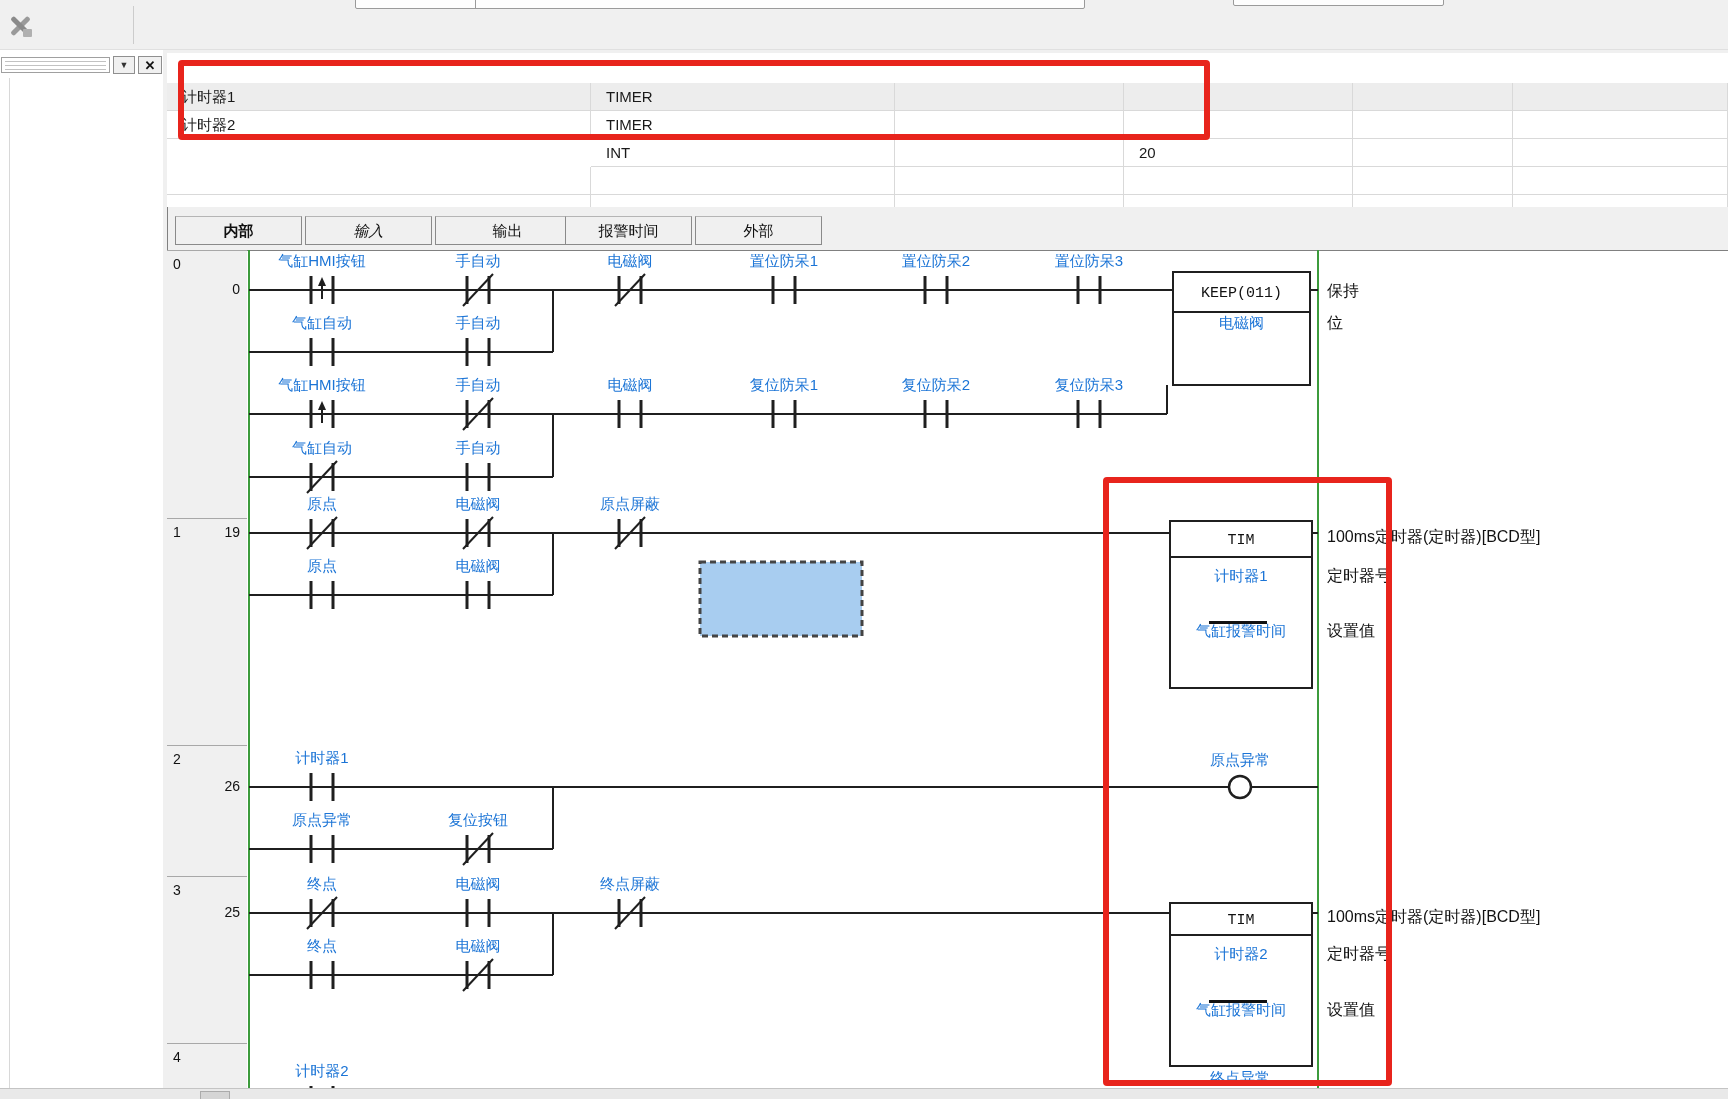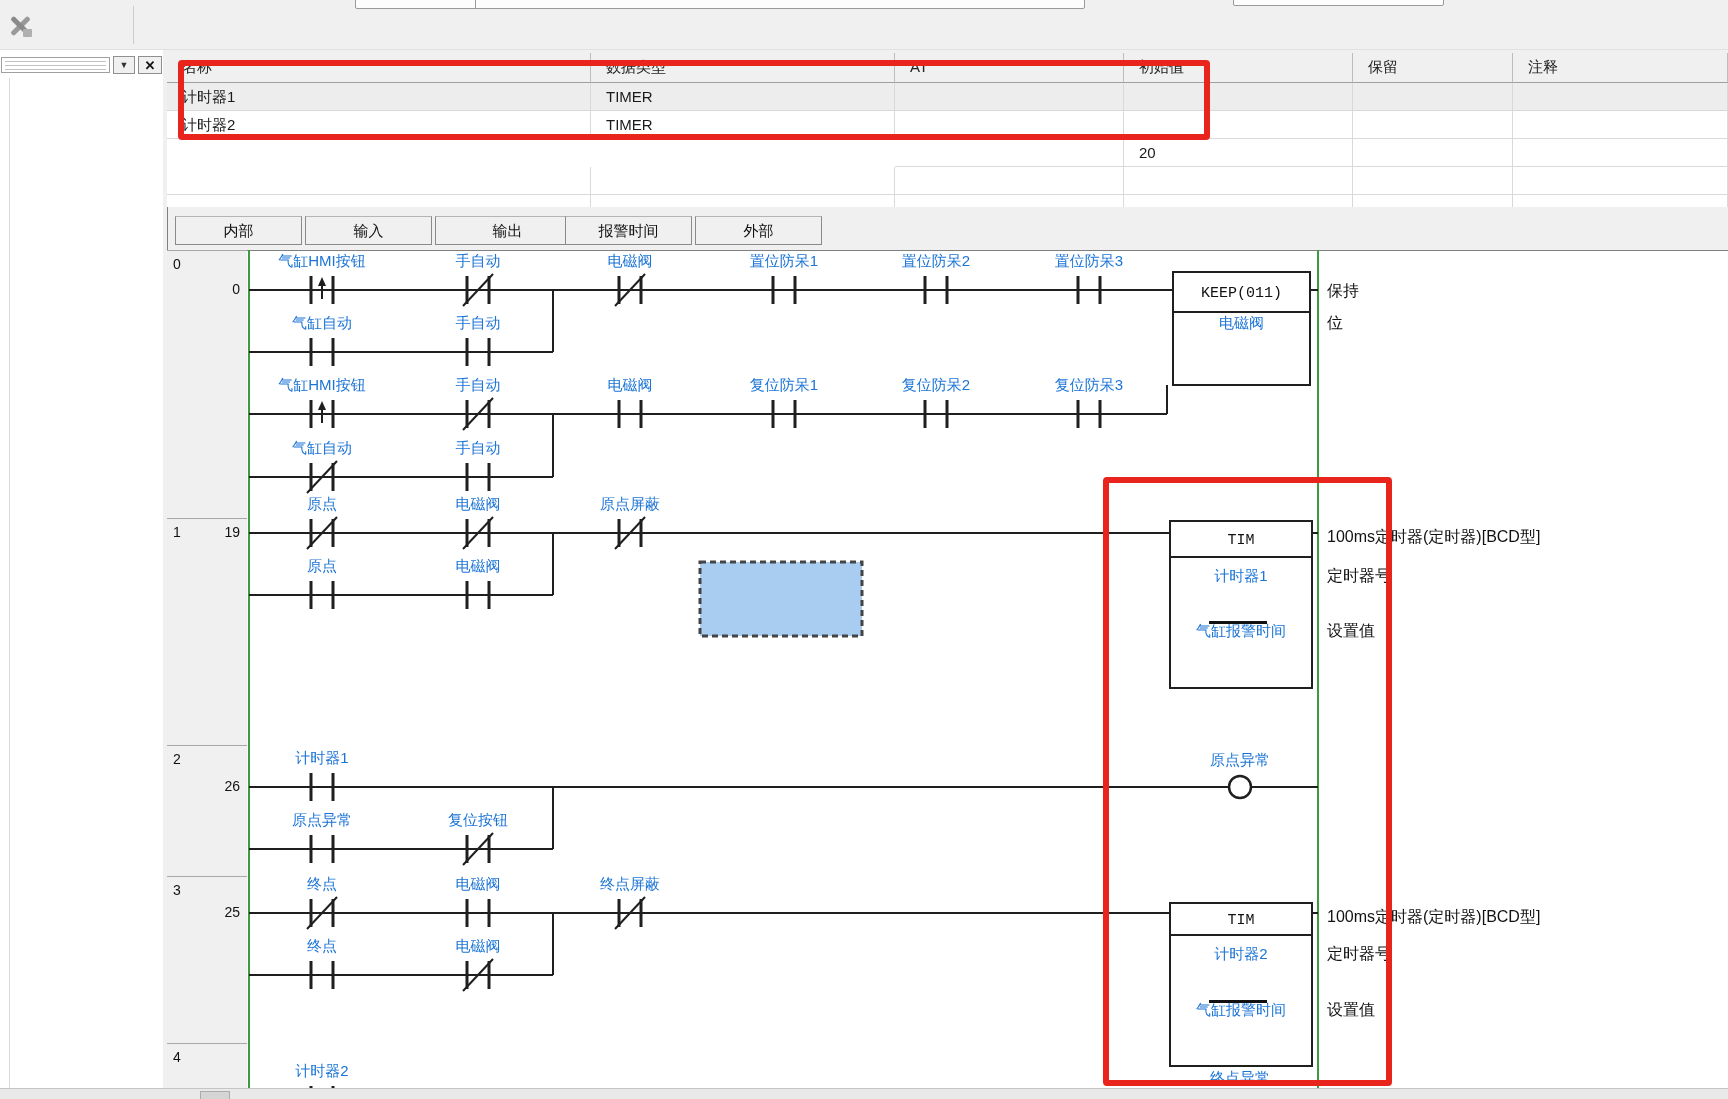--- a/index.html
+++ b/index.html
@@ -82,45 +82,38 @@
       <i></i>
       <i></i>
     </div>
   <button id="dock-drop" class="dock-btn">▼</button>
   <button id="dock-close" class="dock-btn">✕</button>
   <div id="left-vline"></div>
 </div>
 
 <div id="main-border" class="abs"></div>
 <div id="table-area" class="abs">
-    <div class="trow thead" style="top: 0px; height: 30px;">
-      <div class="tcell" style="left: 0px; width: 424px;">名称</div>
-      <div class="tcell" style="left: 424px; width: 304px;">数据类型</div>
-      <div class="tcell" style="left: 728px; width: 229px;">AT</div>
-      <div class="tcell" style="left: 957px; width: 229px;">初始值</div>
-      <div class="tcell" style="left: 1186px; width: 160px;">保留</div>
-      <div class="tcell" style="left: 1346px; width: 215px;">注释</div>
-    </div>
     <div class="trow" style="top: 30px; height: 28px; background: rgb(237, 237, 237);">
       <div class="tcell" style="left: 0px; width: 424px;">计时器1</div>
       <div class="tcell" style="left: 424px; width: 304px;">TIMER</div>
       <div class="tcell" style="left: 728px; width: 229px;"></div>
       <div class="tcell" style="left: 957px; width: 229px;"></div>
       <div class="tcell" style="left: 1186px; width: 160px;"></div>
       <div class="tcell" style="left: 1346px; width: 215px;"></div>
     </div>
     <div class="trow" style="top: 58px; height: 28px;">
       <div class="tcell" style="left: 0px; width: 424px;">计时器2</div>
       <div class="tcell" style="left: 424px; width: 304px;">TIMER</div>
       <div class="tcell" style="left: 728px; width: 229px;"></div>
       <div class="tcell" style="left: 957px; width: 229px;"></div>
       <div class="tcell" style="left: 1186px; width: 160px;"></div>
       <div class="tcell" style="left: 1346px; width: 215px;"></div>
     </div>
     <div class="trow" style="top: 86px; height: 28px;">
+      <div class="tcell" style="left: 424px; width: 304px;">INT</div>
       <div class="tcell" style="left: 728px; width: 229px;"></div>
       <div class="tcell" style="left: 957px; width: 229px;">20</div>
       <div class="tcell" style="left: 1186px; width: 160px;"></div>
       <div class="tcell" style="left: 1346px; width: 215px;"></div>
     </div>
     <div class="trow" style="top: 114px; height: 28px;">
       <div class="tcell" style="left: 0px; width: 424px;"></div>
       <div class="tcell" style="left: 424px; width: 304px;"></div>
       <div class="tcell" style="left: 728px; width: 229px;"></div>
       <div class="tcell" style="left: 957px; width: 229px;"></div>
@@ -130,22 +123,22 @@
     <div class="trow" style="top: 142px; height: 28px;">
       <div class="tcell" style="left: 0px; width: 424px;"></div>
       <div class="tcell" style="left: 424px; width: 304px;"></div>
       <div class="tcell" style="left: 728px; width: 229px;"></div>
       <div class="tcell" style="left: 957px; width: 229px;"></div>
       <div class="tcell" style="left: 1186px; width: 160px;"></div>
       <div class="tcell" style="left: 1346px; width: 215px;"></div>
     </div>
   </div>
 <div id="tabs-bar" class="abs">
-    <button class="tab-btn" style="left: 8px; width: 127px;">内部</button>
-    <button class="tab-btn" style="left: 138px; width: 127px;">输入</button>
+    <button class="tab-btn" style="left: 8px; width: 127px; font-weight: bold;">内部</button>
+    <button class="tab-btn" style="left: 138px; width: 127px; font-style: italic;">输入</button>
     <button class="tab-btn" style="left: 268px; width: 145px;">输出</button>
     <button class="tab-btn" style="left: 398px; width: 127px;">报警时间</button>
     <button class="tab-btn" style="left: 528px; width: 127px;">外部</button>
   </div>
 
 <div id="ladder-bg" class="abs"></div>
 <div id="numcol" class="abs">
     <div class="rung-cell" style="top: 0px; height: 268px;">
       <span class="rung-num">0</span>
       <span class="rung-step" style="top: 30px;">0</span>

